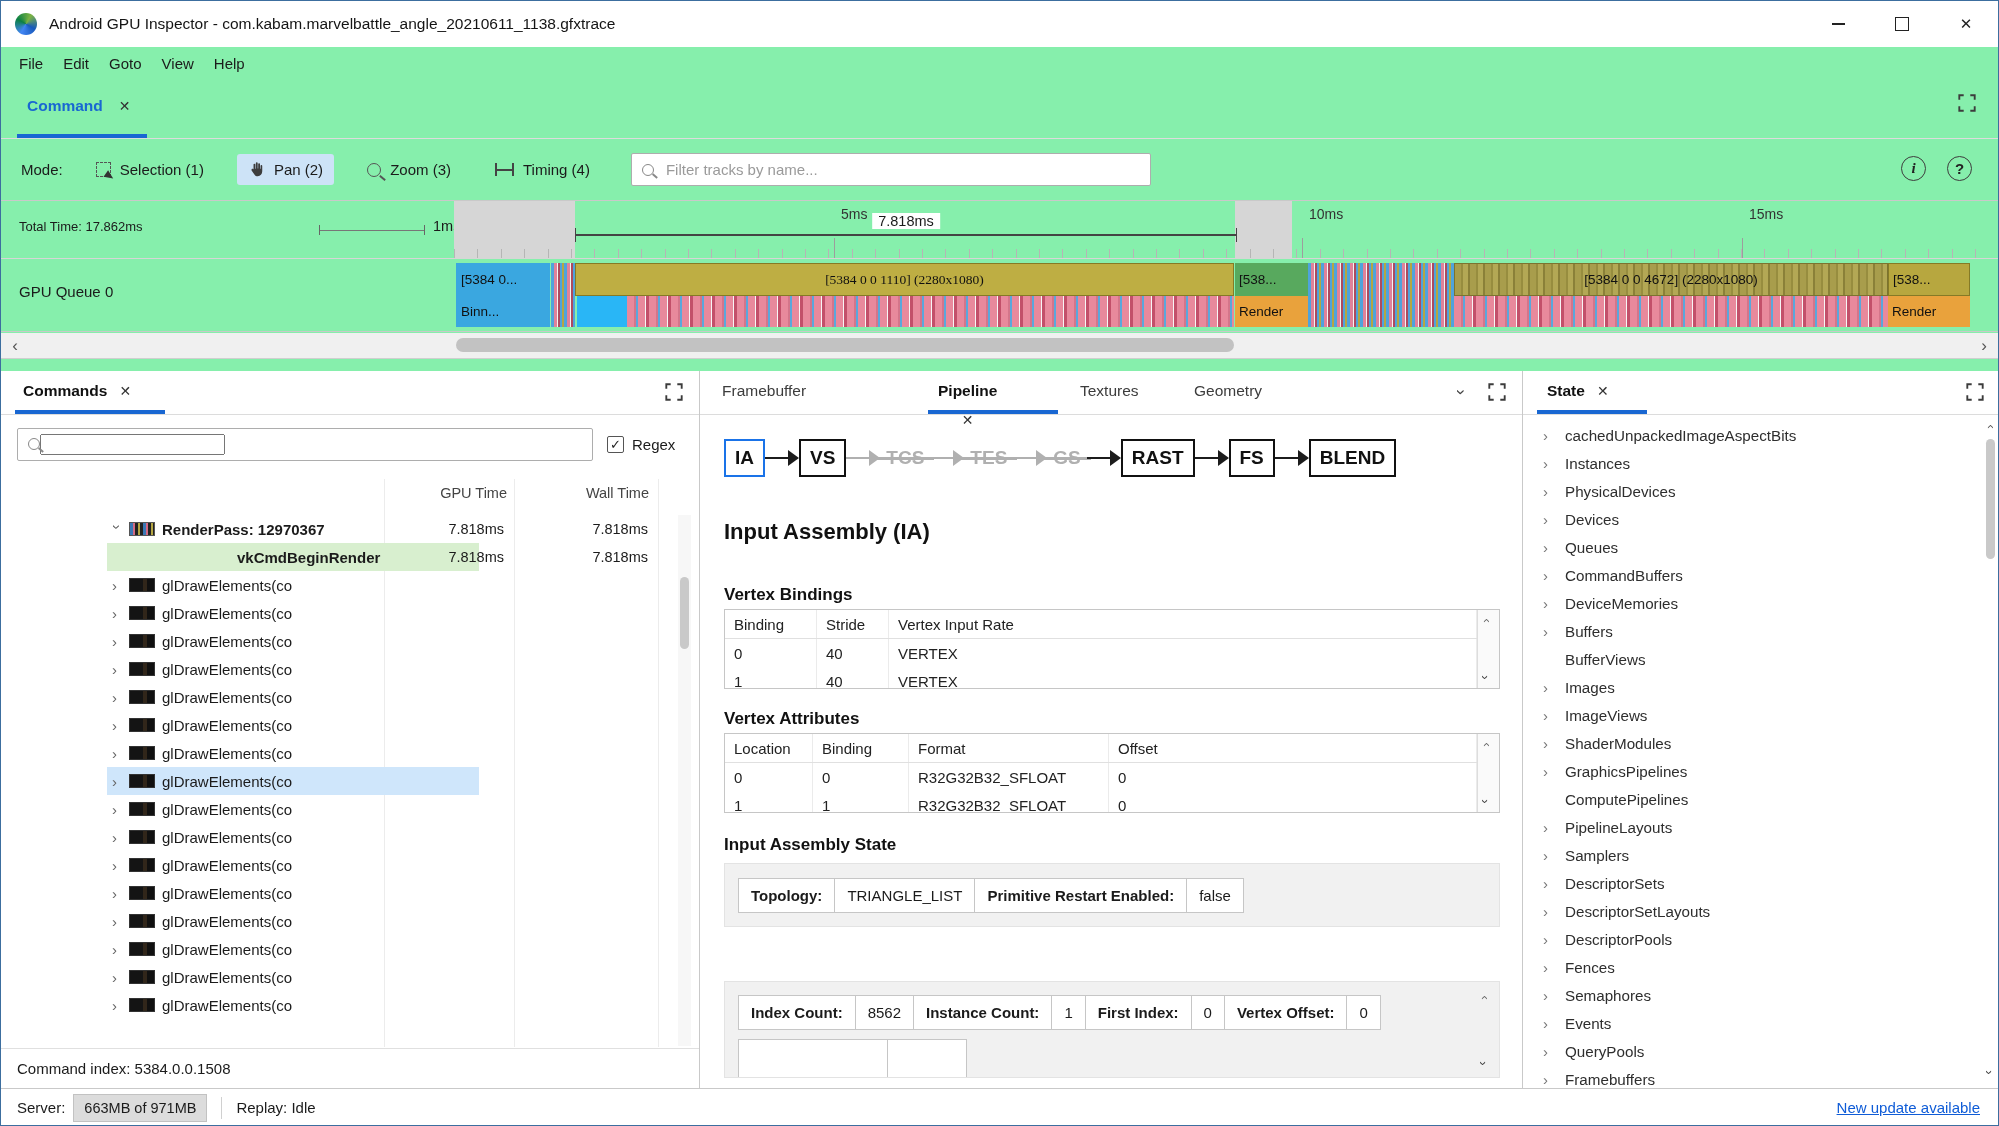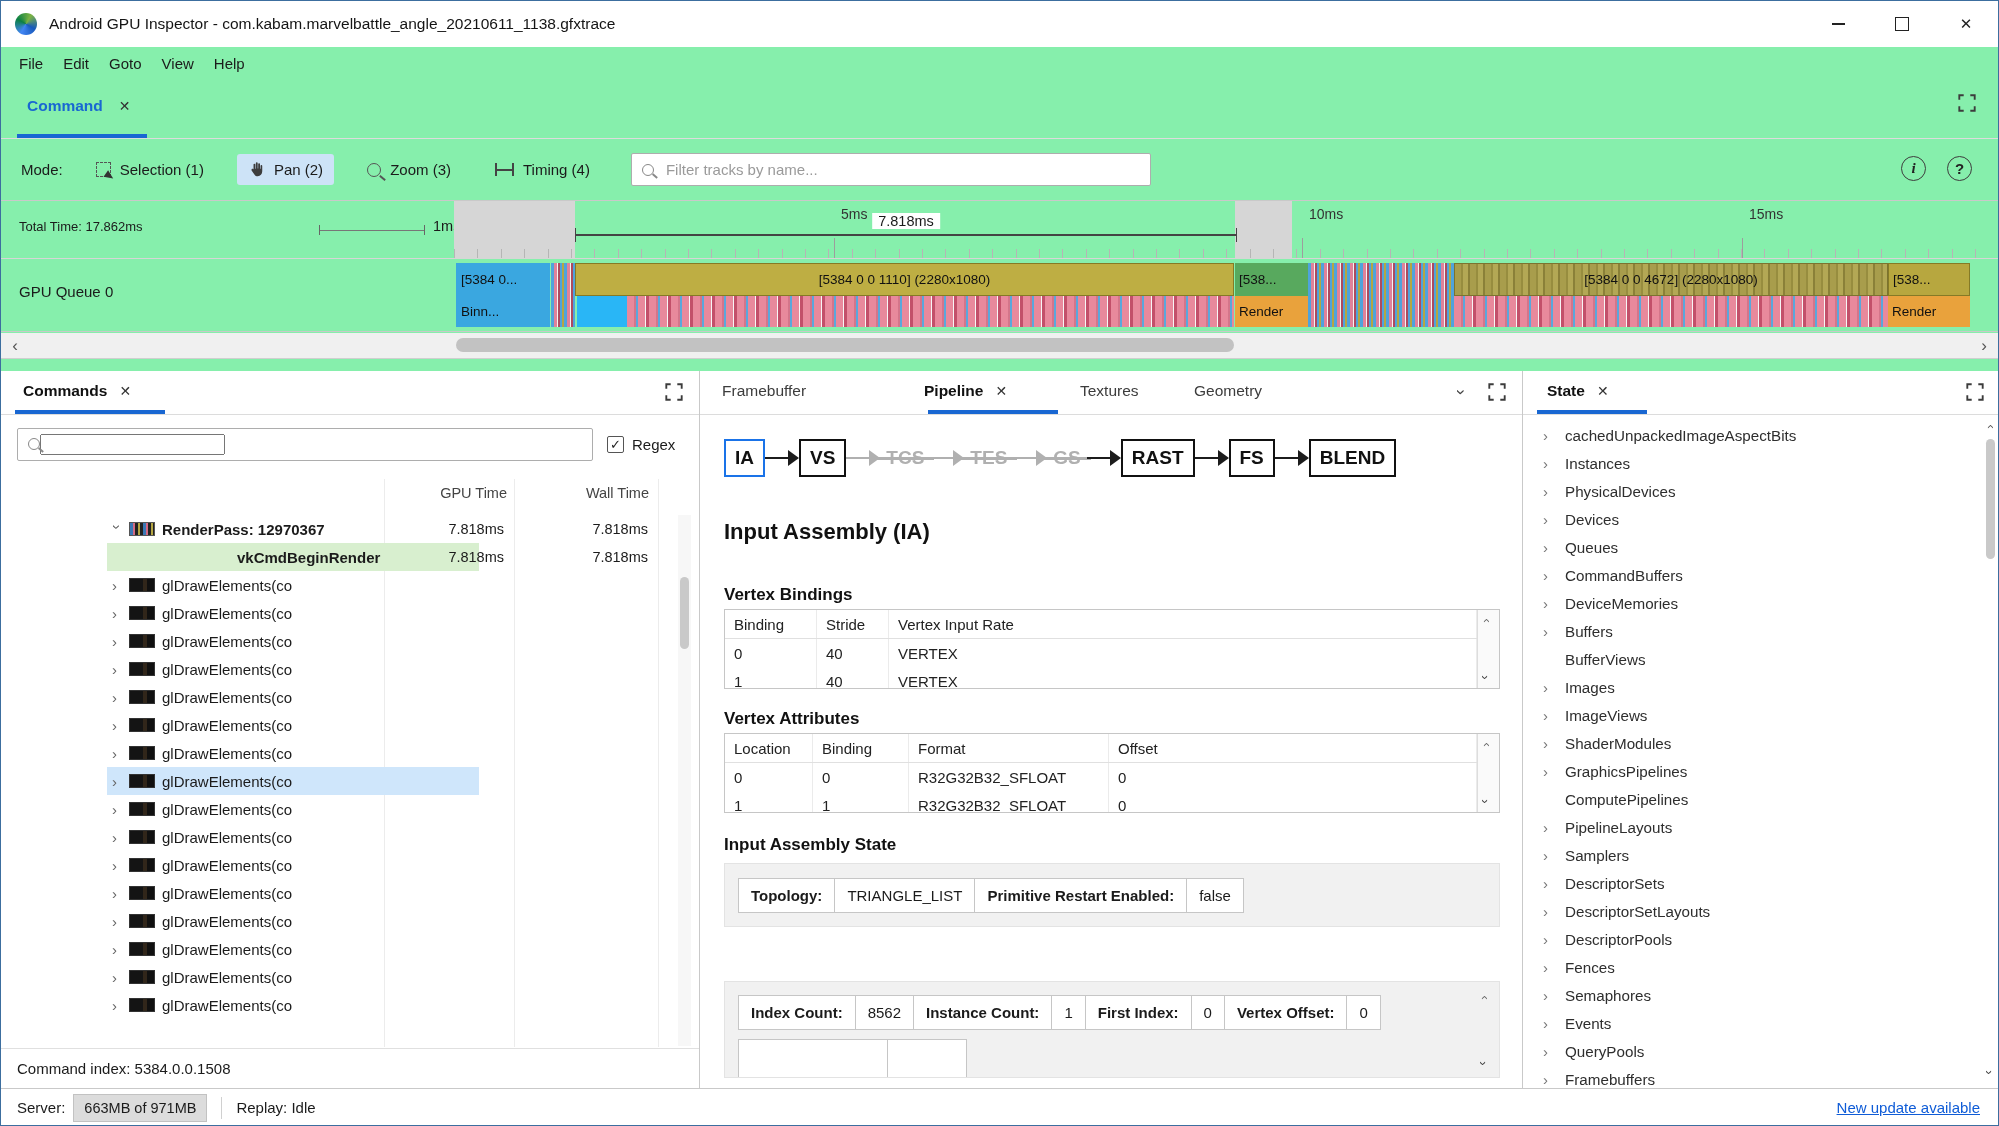--- a/index.html
+++ b/index.html
@@ -252,21 +252,21 @@
     </div>
     <div class="tl-track">
       <span class="track-label">GPU Queue 0</span>
       <div class="track-content" id="track-content">
           <div class="seg" style="left: 2px; width: 94px; top: 0px; height: 64px; background: rgb(58, 167, 224);">
             <span class="l">[5384 0...</span>
             <span class="l">Binn...</span>
           </div>
           <div class="seg st-multi" style="left: 97px; width: 24px; top: 0px; height: 64px;"></div>
           <div class="seg bar center" style="left: 121px; width: 659px; top: 0px; height: 33px; background: rgb(190, 174, 67); border: 1px solid rgb(133, 122, 38);">
-            <span style="width: 100%;">[5384 0 0 1110] (2280x1080)</span>
+            <span style="width: 100%; font-family: Liberation Serif, serif;">[5384 0 0 1110] (2280x1080)</span>
           </div>
           <div class="seg bar" style="left: 123px; width: 50px; top: 33px; height: 31px; background: rgb(41, 182, 246);">
             <span style="width: 100%;"></span>
           </div>
           <div class="seg st-pink" style="left: 173px; width: 607px; top: 33px; height: 31px;"></div>
           <div class="seg bar" style="left: 781px; width: 73px; top: 0px; height: 33px; background: rgb(88, 169, 94);">
             <span style="width: 100%;">[538...</span>
           </div>
           <div class="seg bar" style="left: 781px; width: 73px; top: 33px; height: 31px; background: rgb(233, 162, 60);">
             <span style="width: 100%;">Render</span>
@@ -456,21 +456,21 @@
       <div class="v-thumb"></div>
     </div>
     <div class="cmd-footer">Command index: 5384.0.0.1508</div>
   </div>
 
   <div class="panel pipeline-panel">
     <div class="panel-tabbar">
       <div class="ptab" style="left:22px;">
         <span>Framebuffer</span>
       </div>
-      <div class="ptab bold" style="left:224px;">
+      <div class="ptab bold" style="left:238px;flex-direction:column;">
         <span>Pipeline</span>
         <span class="tab-close">✕</span>
       </div>
       <div class="ptab" style="left:380px;">
         <span>Textures</span>
       </div>
       <div class="ptab" style="left:494px;">
         <span>Geometry</span>
       </div>
       <span class="rot-down" style="position:absolute;left:758px;top:11px;font-size:17px;">›</span>

